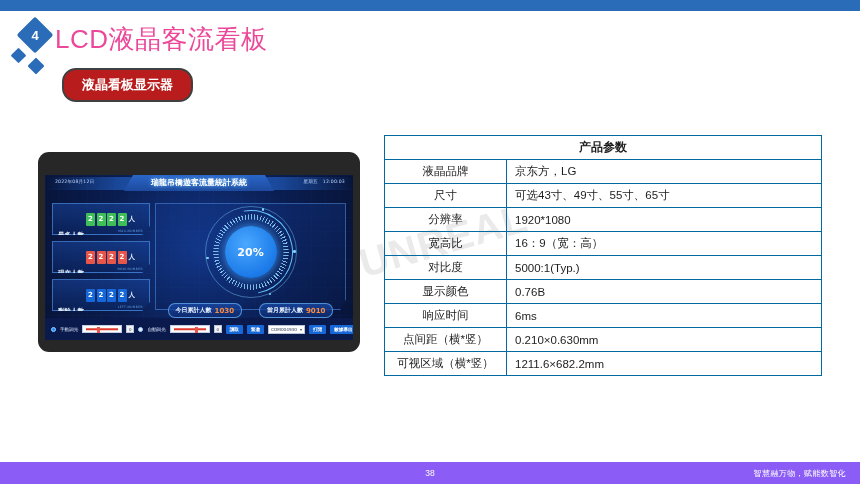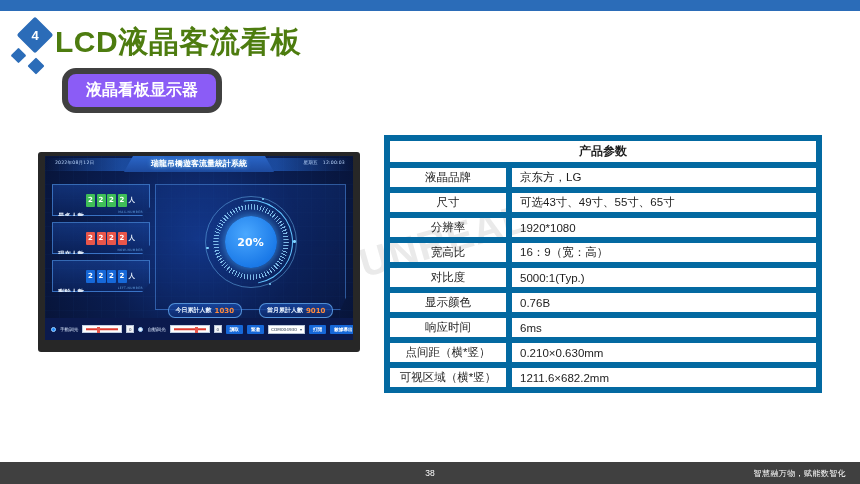--- a/index.html
+++ b/index.html
@@ -27,40 +27,40 @@
   .dia.s2 { width: 12px; height: 12px; left: 20px; top: 44px; border-radius: 1px; }
   .dia-num {
     position: absolute; left: 12px; top: 6px; width: 26px; height: 26px;
     display: flex; align-items: center; justify-content: center;
     color: #fff; font-size: 13px; font-weight: bold;
   }
 
   
   .page-title {
     position: absolute; left: 55px; top: 22px;
-    font-size: 30px; font-weight: bold; color: #4d7c0f;
+    font-size: 26px; font-weight: normal; color: #ec4899;
     letter-spacing: 0.5px;
   }
 
   
   .pill {
     position: absolute; left: 62px; top: 68px;
     padding: 6px 18px; border-radius: 14px;
-    background: #8b5cf6; color: #ffffff;
-    font-size: 16px; font-weight: bold;
-    border: 6px solid #404040;
+    background: #b91c1c; color: #ffffff;
+    font-size: 13px; font-weight: bold;
+    border: 2px solid #404040;
   }
 
   
   .monitor {
     position: absolute; left: 38px; top: 152px;
     width: 322px; height: 200px;
     background: #272727;
-    border-radius: 3px;
-    padding: 4px 7px 12px 7px;
+    border-radius: 11px;
+    padding: 23px 7px 12px 7px;
   }
   .screen {
     position: relative; width: 100%; height: 100%;
     background: #0b1f55;
     background-image:
       radial-gradient(circle at 50% 45%, #13388c 0%, #0a1d50 55%, #071336 100%);
     overflow: hidden;
     font-family: "DejaVu Sans", "Liberation Sans", sans-serif;
   }
   .scr-grid {
@@ -218,21 +218,21 @@
   }
   .tb-select .caret { font-size: 4px; color: #3b5170; }
 
   
   .table-wrap { position: absolute; left: 384px; top: 135px; width: 438px; }
   table.spec {
     width: 100%; border-collapse: collapse;
     font-size: 11.5px; color: #1d1d1d; background: transparent;
   }
   table.spec td, table.spec th {
-    border: 6px solid #0369a1;
+    border: 1px solid #0369a1;
     height: 24px; padding: 2px 8px;
   }
   table.spec th {
     text-align: center; font-weight: bold; font-size: 12px;
   }
   td.key { width: 122px; text-align: center; white-space: nowrap; }
   td.val { text-align: left; }
 
   
   .watermark {
@@ -244,21 +244,21 @@
   .watermark2 {
     position: absolute; left: 150px; top: 238px;
     font-size: 30px; font-weight: bold; color: rgba(200,200,200,.16);
     transform: rotate(-16deg); letter-spacing: 1px;
     pointer-events: none; white-space: nowrap;
   }
 
   
   .footer {
     position: absolute; left: 0; bottom: 0; width: 860px; height: 22px;
-    background: #404040; color: #ffffff;
+    background: #8b5cf6; color: #ffffff;
   }
   .footer-page {
     position: absolute; left: 50%; top: 50%; transform: translate(-50%,-50%);
     font-size: 8.5px;
   }
   .footer-slogan {
     position: absolute; right: 14px; top: 50%; transform: translateY(-50%);
     font-size: 8px; letter-spacing: .4px;
   }
 </style>

